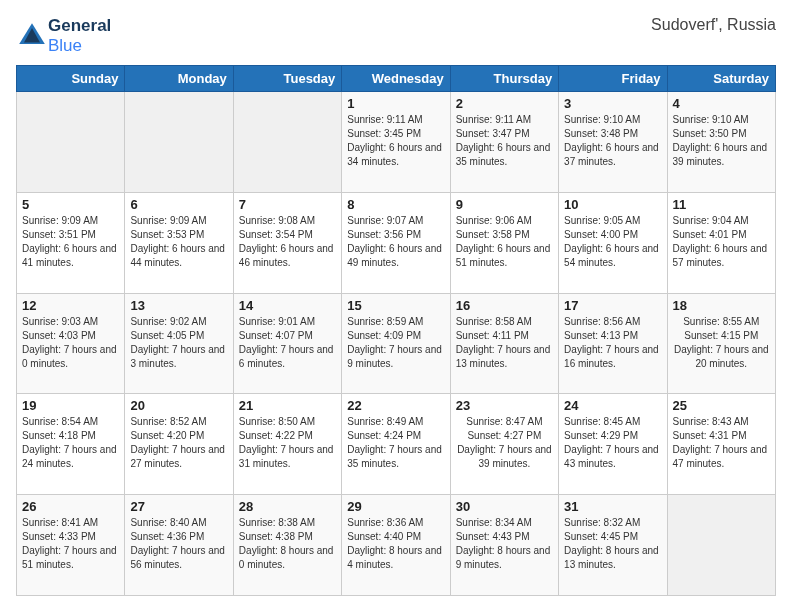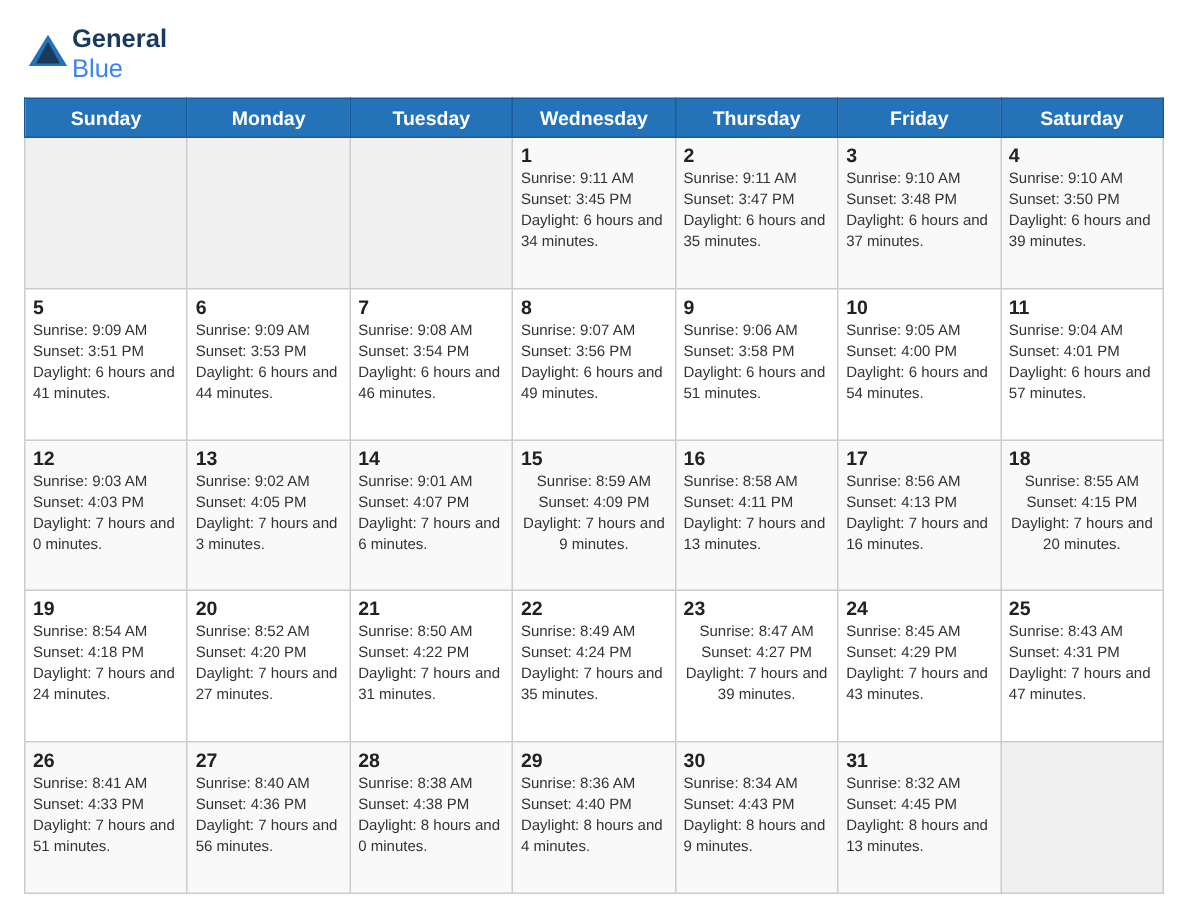--- a/index.html
+++ b/index.html
@@ -47,21 +47,21 @@
     .calendar {
       flex: 1;
       border: 1px solid #ccc;
       border-collapse: collapse;
       width: 100%;
       table-layout: fixed;
     }
     .calendar th {
       background: #2472b8;
       color: #fff;
-      text-align: center;
+      text-align: right;
       padding: 5px 6px;
       font-size: 13px;
       border: 1px solid #1a5a9a;
     }
     .calendar td {
       border: 1px solid #ccc;
       vertical-align: top;
       padding: 4px 5px;
       font-size: 10px;
       color: #333;
@@ -100,20 +100,21 @@
         <polygon points="20,10 30,28 10,28" fill="#1a3a5c"></polygon>
       </svg>
       <div>
         <div style="font-size:17px;font-weight:bold;color:#1a3a5c;line-height:1.15;">
           <span style="color:#1a3a5c;">General</span>
         </div>
         <div style="font-size:17px;font-weight:normal;color:#3b82f6;line-height:1.15;">Blue</div>
       </div>
     </div>
     <div class="title-block">
+      <div class="location">Sudoverf', Russia</div>
     </div>
   </div>
 
   <table class="calendar">
     <thead>
       <tr>
 
       <th>Sunday</th>
           <th>Monday</th>
           <th>Tuesday</th>
@@ -211,21 +212,21 @@
 Daylight: 7 hours and 3 minutes.</div>
           </td>
           <td>
             <span class="day-num">14</span>
             <div class="day-info" style="white-space: pre-line;">Sunrise: 9:01 AM
 Sunset: 4:07 PM
 Daylight: 7 hours and 6 minutes.</div>
           </td>
           <td>
             <span class="day-num">15</span>
-            <div class="day-info" style="white-space: pre-line; text-align: center;">Sunrise: 8:59 AM
+            <div class="day-info" style="white-space: pre-line;">Sunrise: 8:59 AM
 Sunset: 4:09 PM
 Daylight: 7 hours and 9 minutes.</div>
           </td>
           <td>
             <span class="day-num">16</span>
             <div class="day-info" style="white-space: pre-line;">Sunrise: 8:58 AM
 Sunset: 4:11 PM
 Daylight: 7 hours and 13 minutes.</div>
           </td>
           <td>

